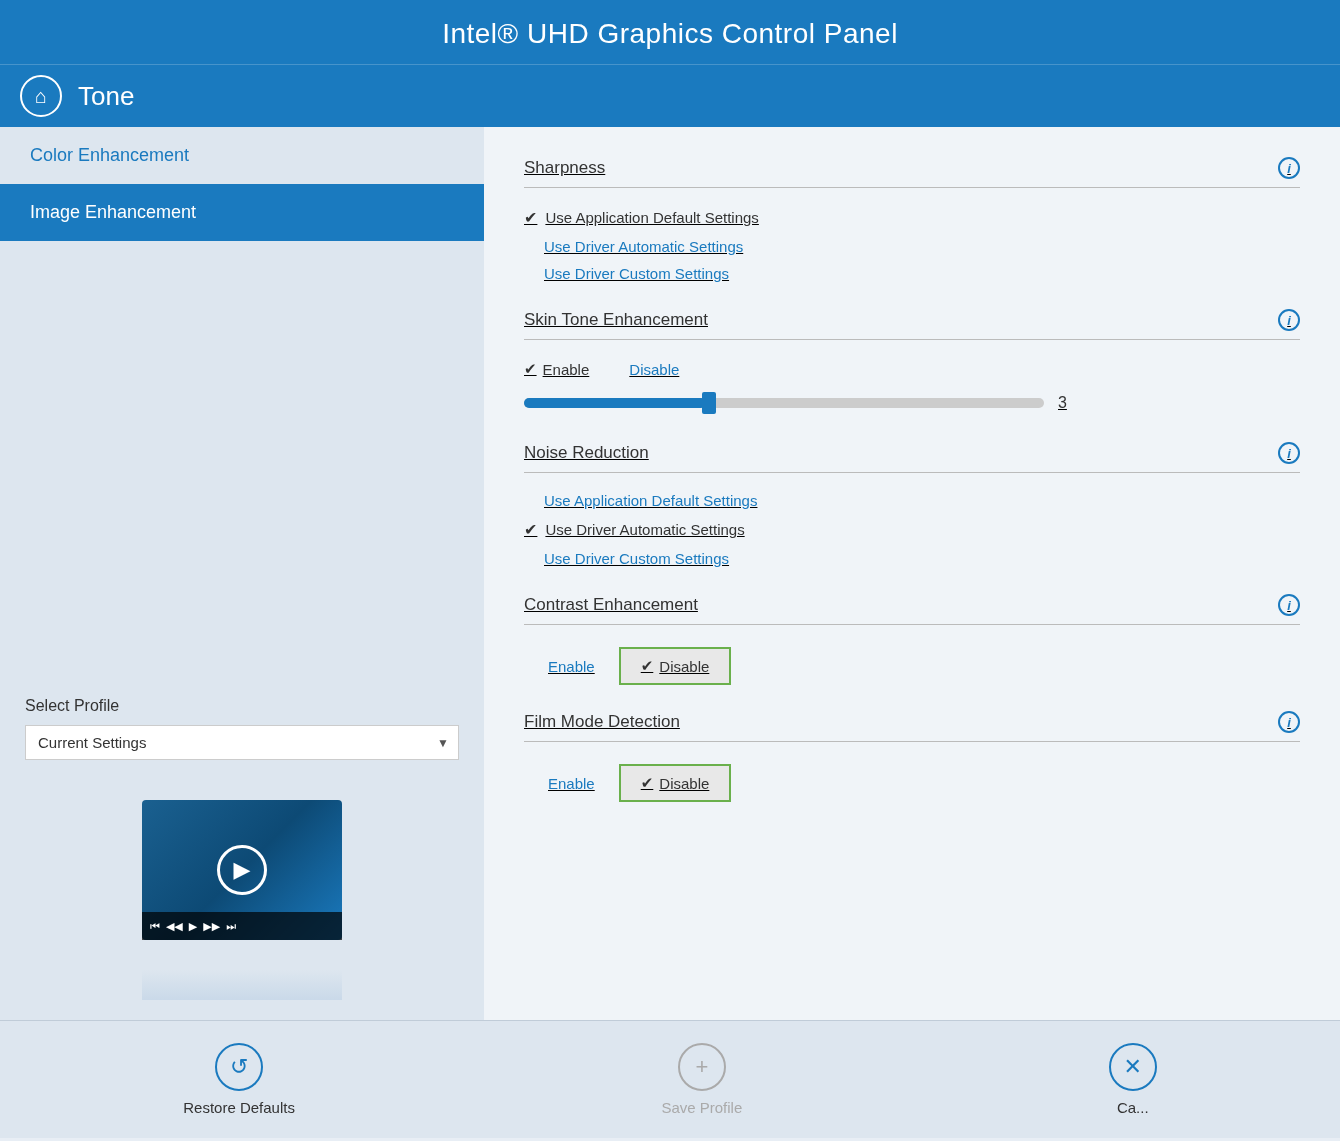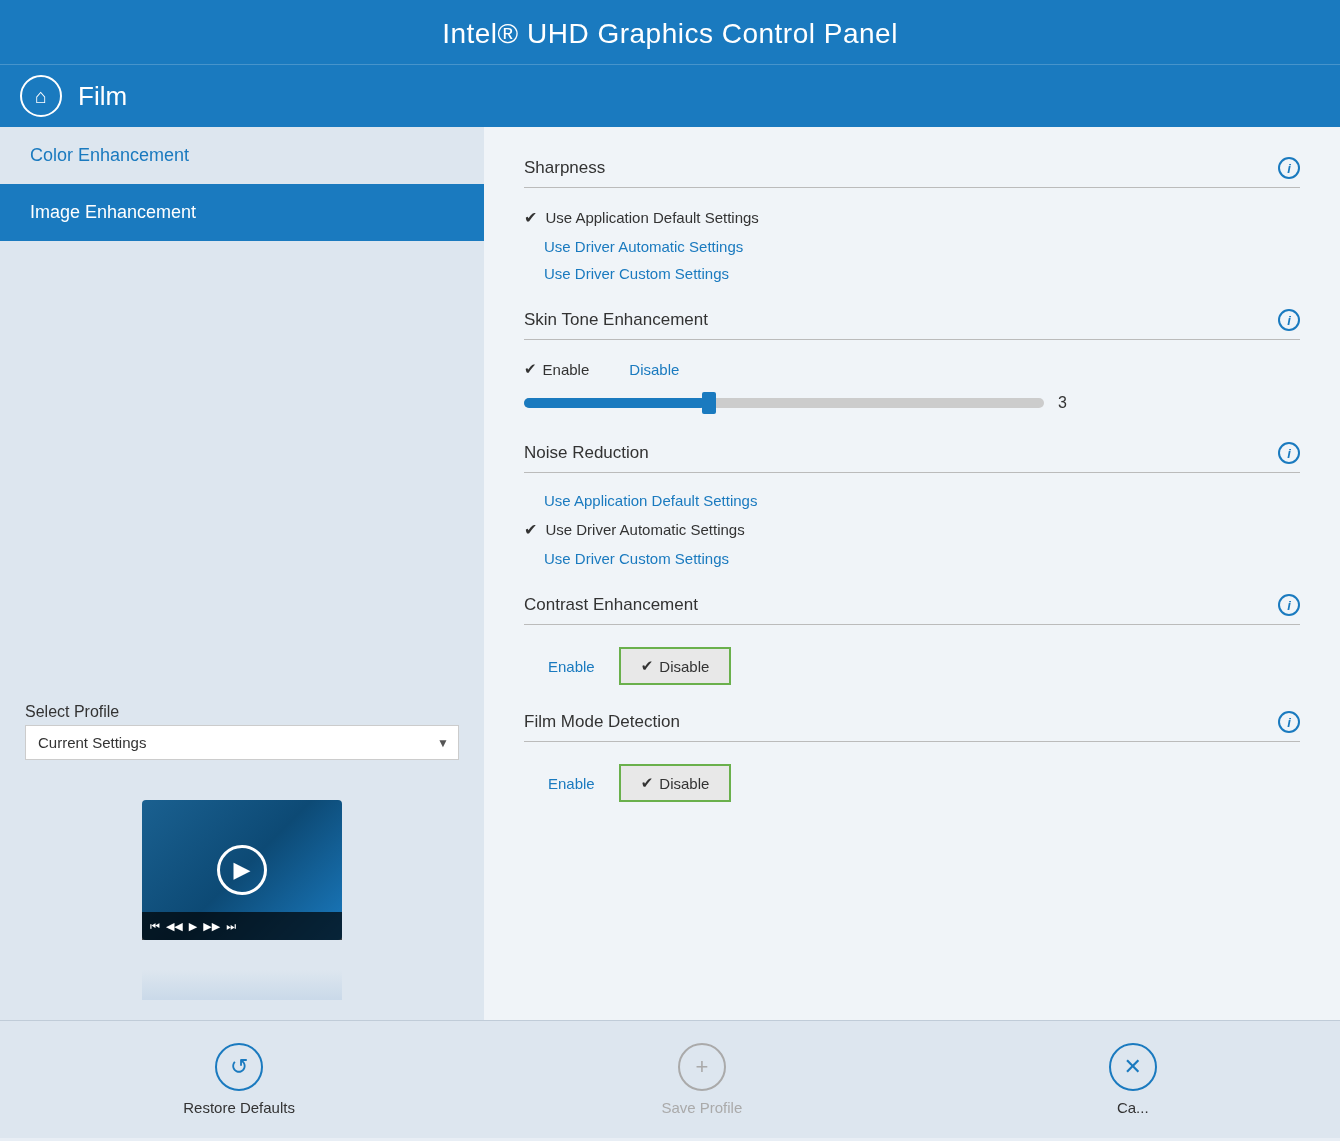--- a/index.html
+++ b/index.html
@@ -61,21 +61,21 @@
       background: #1a7abf;
       color: white;
     }
     .sidebar-spacer { flex: 1; }
     .sidebar-profile-section {
       padding: 20px 25px;
     }
     .sidebar-profile-label {
       font-size: 16px;
       color: #333;
-      margin-bottom: 4px;
+      margin-bottom: 10px;
     }
     .sidebar-profile-select {
       width: 100%;
       padding: 8px 12px;
       font-size: 15px;
       border: 1px solid #ccc;
       background: white;
       color: #333;
       appearance: none;
       -webkit-appearance: none;
@@ -128,20 +128,21 @@
       transform: scaleY(-1);
       opacity: 0.4;
     }
 
     
     .content-area {
       flex: 1;
       background: #f0f4f8;
       padding: 20px 40px;
       overflow-y: auto;
+      text-decoration: underline;
     }
 
     .section-header {
       display: flex;
       align-items: center;
       justify-content: space-between;
       border-bottom: 1px solid #bbb;
       padding-bottom: 8px;
       margin-bottom: 14px;
       margin-top: 10px;
@@ -299,21 +300,21 @@
     }
   </style>
 </head>
 <body>
 
 <div class="header-title-bar">
   <span>Intel® UHD Graphics Control Panel</span>
 </div>
 <div class="header-nav">
   <div class="home-icon-circle">⌂</div>
-  <span class="header-section-title">Film</span>
+  <span class="header-section-title">Tone</span>
 </div>
 
 <div class="main-layout">
 
   <div class="sidebar">
     <div class="sidebar-nav-item" style="color:#1a7abf;">
       <span>Color Enhancement</span>
     </div>
     <div class="sidebar-nav-item active">
       <span>Image Enhancement</span>

